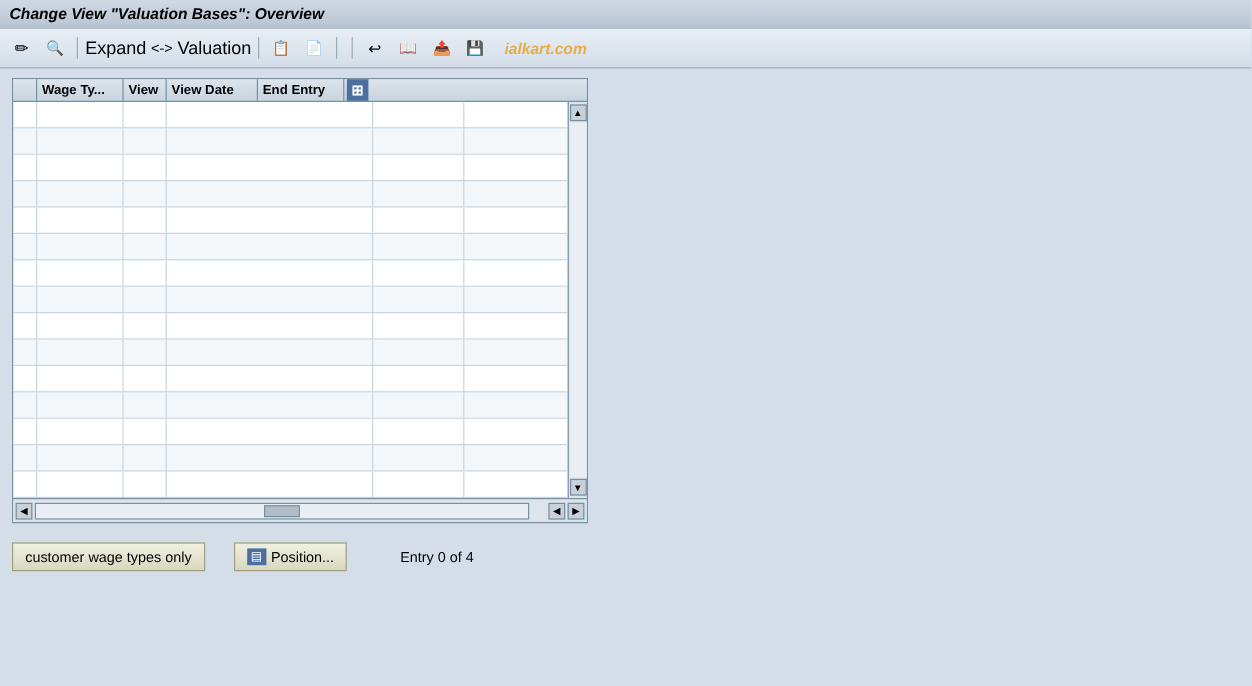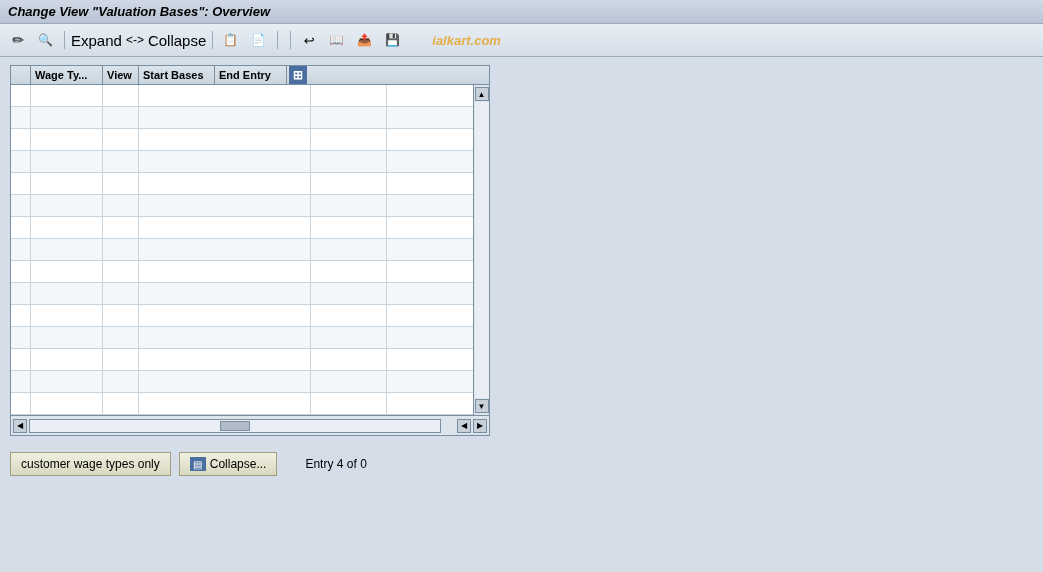--- a/index.html
+++ b/index.html
@@ -211,21 +211,21 @@
     .h-right-btns {
       display: flex;
       gap: 2px;
     }
 
     
     .footer {
       display: flex;
       align-items: center;
       padding: 8px 10px;
-      gap: 8px;
+      gap: 24px;
     }
     .footer-btn {
       background: linear-gradient(to bottom, #f0f0e0, #d8d8c0);
       border: 1px solid #a0a080;
       padding: 4px 10px;
       font-size: 12px;
       cursor: pointer;
       font-family: Arial, sans-serif;
     }
     .position-btn {
@@ -273,21 +273,21 @@
   <button class="toolbar-btn" title="Display">
     <span class="toolbar-icon" style="font-size:12px">🔍</span>
   </button>
 
   <div class="toolbar-separator"></div>
 
   <span class="toolbar-label">Expand</span>
 
   <span style="font-size:12px; color:#000">&lt;-&gt;</span>
 
-  <span class="toolbar-label">Collapse</span>
+  <span class="toolbar-label">Valuation</span>
 
   <div class="toolbar-separator"></div>
 
   <button class="toolbar-btn" title="Copy">
     <span class="toolbar-icon" style="font-size:12px">📋</span>
   </button>
   <button class="toolbar-btn" title="Paste">
     <span class="toolbar-icon" style="font-size:12px">📄</span>
   </button>
 
@@ -303,37 +303,37 @@
   <button class="toolbar-btn" title="Document">
     <span class="toolbar-icon" style="font-size:12px">📖</span>
   </button>
   <button class="toolbar-btn" title="Export">
     <span class="toolbar-icon" style="font-size:12px">📤</span>
   </button>
   <button class="toolbar-btn" title="Save">
     <span class="toolbar-icon" style="font-size:12px">💾</span>
   </button>
 
-  <span class="watermark" style="margin-left: 23px;">ialkart.com</span>
+  <span class="watermark" style="margin-left: 8px;">ialkart.com</span>
 </div>
 
 <div class="main-content">
 
   <div class="table-container">
 
     <div class="table-header">
       <div class="th-select"></div>
       <div class="th-cell col-wage-type">
         <span>Wage Ty...</span>
       </div>
       <div class="th-cell col-info">
         <span>View</span>
       </div>
       <div class="th-cell col-start-date">
-        <span>Start Bases</span>
+        <span>View Date</span>
       </div>
       <div class="th-cell col-end-date">
         <span>End Entry</span>
       </div>
       <div class="col-settings">
         <div class="settings-icon-box"></div>
       </div>
     </div>
 
     <div style="display:flex; position:relative;">
@@ -481,16 +481,16 @@
     </div>
   </div>
 </div>
 
 <div class="footer">
   <button class="footer-btn">
     <span>customer wage types only</span>
   </button>
   <button class="position-btn">
     <span class="position-icon"></span>
-    <span>Collapse...</span>
-  </button>
-  <span class="entry-info">Entry 4 of 0</span>
+    <span>Position...</span>
+  </button>
+  <span class="entry-info">Entry 0 of 4</span>
 </div>
 
 </body></html>

